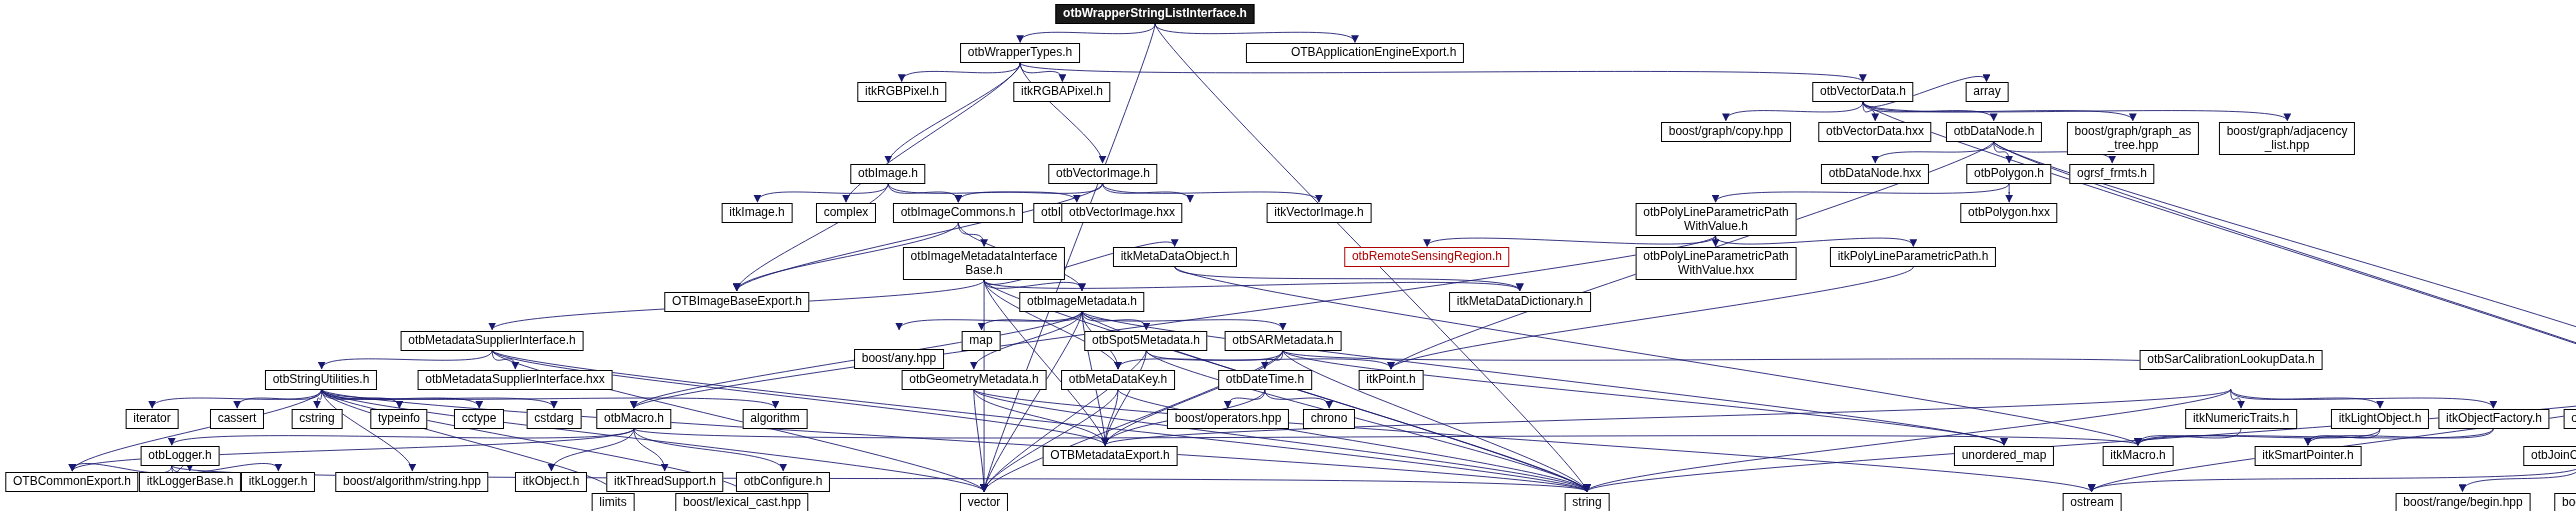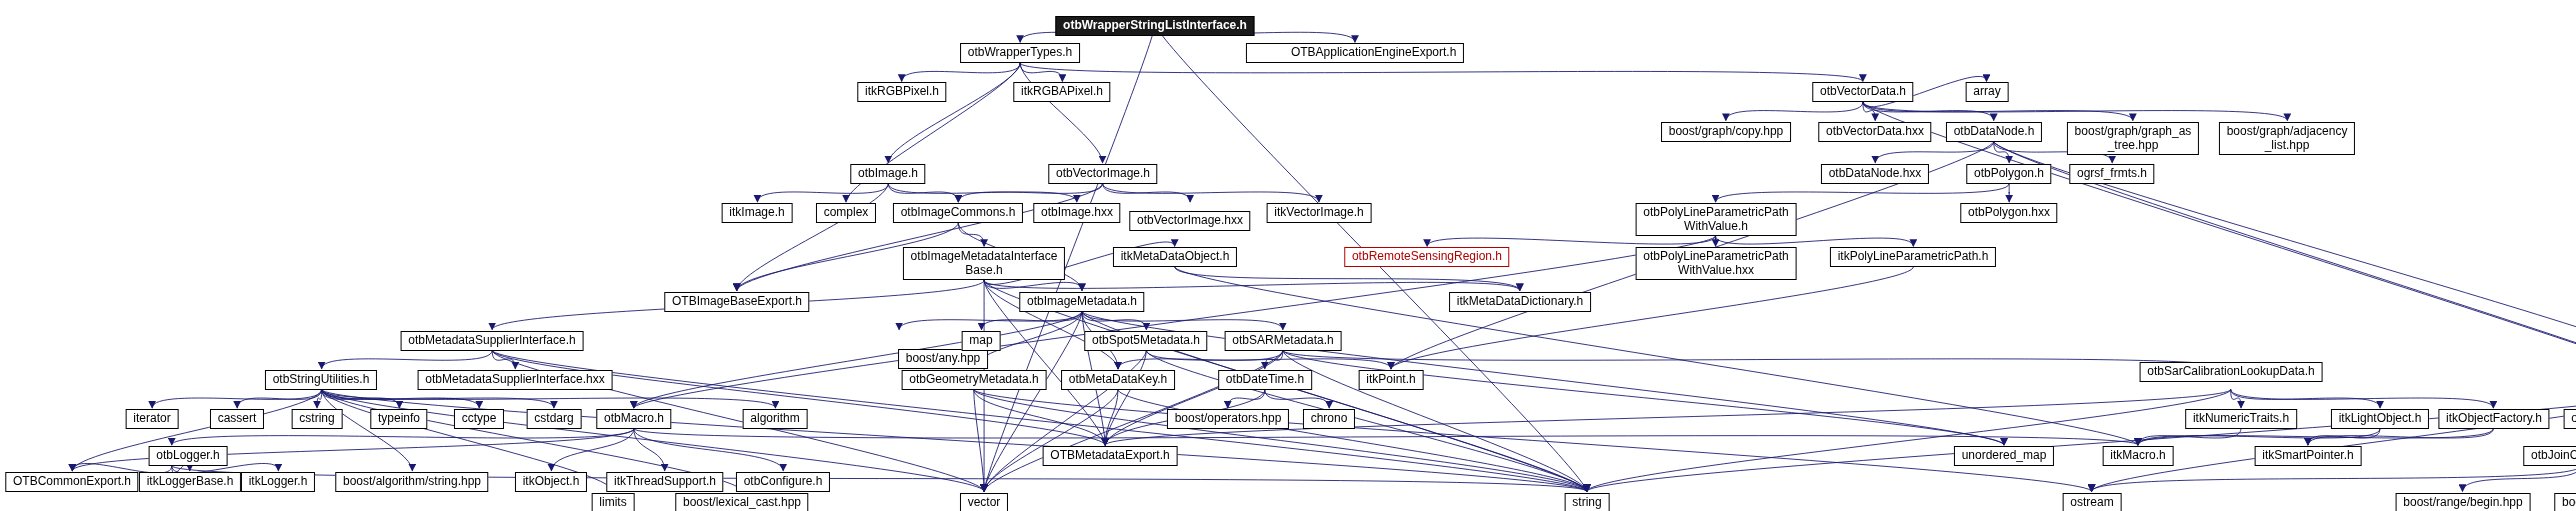--- a/index.html
+++ b/index.html
@@ -180,21 +180,21 @@
       <path d="M 4350 832 C 4350 877, 4150 819, 4150 864" class="edge" marker-end="url(#arrow)"></path>
       <path d="M 4620 832 C 4620 877, 4150 819, 4150 864" class="edge" marker-end="url(#arrow)"></path>
       <path d="M 4620 832 C 4620 877, 4480 819, 4480 864" class="edge" marker-end="url(#arrow)"></path>
       <path d="M 4840 832 C 4840 877, 4150 819, 4150 864" class="edge" marker-end="url(#arrow)"></path>
       <path d="M 4840 832 C 4840 877, 4480 819, 4480 864" class="edge" marker-end="url(#arrow)"></path>
       <path d="M 5010 904 C 5010 949, 4060 909, 4060 954" class="edge" marker-end="url(#arrow)"></path>
       <path d="M 5010 904 C 5010 949, 4780 909, 4780 954" class="edge" marker-end="url(#arrow)"></path>
       <path d="M 5010 904 C 5010 949, 5080 909, 5080 954" class="edge" marker-end="url(#arrow)"></path>
     </svg>
   <div id="node-layer">
-      <div class="node root" style="left: 1155px; top: 4.1px; margin-top: 12px;">otbWrapperStringListInterface.h</div>
+      <div class="node root" style="left: 1155px; top: 4.1px;">otbWrapperStringListInterface.h</div>
       <div class="node" style="left: 1020px; top: 43px;">otbWrapperTypes.h</div>
       <div class="node" style="left: 1355px; top: 43px; padding-left: 44px;">OTBApplicationEngineExport.h</div>
       <div class="node" style="left: 902px; top: 82px;">itkRGBPixel.h</div>
       <div class="node" style="left: 1062px; top: 82px;">itkRGBAPixel.h</div>
       <div class="node" style="left: 1863px; top: 82px;">otbVectorData.h</div>
       <div class="node" style="left: 1987px; top: 82px;">array</div>
       <div class="node" style="left: 1726px; top: 122px;">boost/graph/copy.hpp</div>
       <div class="node" style="left: 1875px; top: 122px;">otbVectorData.hxx</div>
       <div class="node" style="left: 1994px; top: 122px;">otbDataNode.h</div>
       <div class="node" style="left: 2133px; top: 122px;">boost/graph/graph_as
@@ -203,62 +203,62 @@
 _list.hpp</div>
       <div class="node" style="left: 888px; top: 164px;">otbImage.h</div>
       <div class="node" style="left: 1103px; top: 164px; text-align: center;">otbVectorImage.h</div>
       <div class="node" style="left: 1875px; top: 164px;">otbDataNode.hxx</div>
       <div class="node" style="left: 2009px; top: 164px;">otbPolygon.h</div>
       <div class="node" style="left: 2112px; top: 164px;">ogrsf_frmts.h</div>
       <div class="node" style="left: 757px; top: 203px;">itkImage.h</div>
       <div class="node" style="left: 846px; top: 203px;">complex</div>
       <div class="node" style="left: 958px; top: 203px;">otbImageCommons.h</div>
       <div class="node" style="left: 1077px; top: 203px;">otbImage.hxx</div>
-      <div class="node" style="left: 1190px; top: 203px; margin-top: 8px;">otbVectorImage.hxx</div>
+      <div class="node" style="left: 1122px; top: 203px;">otbVectorImage.hxx</div>
       <div class="node" style="left: 1319px; top: 203px;">itkVectorImage.h</div>
       <div class="node" style="left: 1716px; top: 203px;">otbPolyLineParametricPath
 WithValue.h</div>
       <div class="node" style="left: 2009px; top: 203px;">otbPolygon.hxx</div>
       <div class="node" style="left: 984px; top: 247px;">otbImageMetadataInterface
 Base.h</div>
       <div class="node" style="left: 1175px; top: 247px;">itkMetaDataObject.h</div>
       <div class="node red" style="left: 1427px; top: 247px;">otbRemoteSensingRegion.h</div>
       <div class="node" style="left: 1716px; top: 247px;">otbPolyLineParametricPath
 WithValue.hxx</div>
       <div class="node" style="left: 1913px; top: 247px;">itkPolyLineParametricPath.h</div>
       <div class="node" style="left: 737px; top: 292px;">OTBImageBaseExport.h</div>
       <div class="node" style="left: 1082px; top: 292px;">otbImageMetadata.h</div>
       <div class="node" style="left: 1520px; top: 292px;">itkMetaDataDictionary.h</div>
       <div class="node" style="left: 492px; top: 331px;">otbMetadataSupplierInterface.h</div>
-      <div class="node" style="left: 899px; top: 349px; margin-left: 44px;">boost/any.hpp</div>
+      <div class="node" style="left: 899px; top: 349px;">boost/any.hpp</div>
       <div class="node" style="left: 981px; top: 331px;">map</div>
       <div class="node" style="left: 1146px; top: 331px;">otbSpot5Metadata.h</div>
       <div class="node" style="left: 1283px; top: 331px;">otbSARMetadata.h</div>
       <div class="node" style="left: 321px; top: 370px;">otbStringUtilities.h</div>
       <div class="node" style="left: 515px; top: 370px;">otbMetadataSupplierInterface.hxx</div>
       <div class="node" style="left: 974px; top: 370px;">otbGeometryMetadata.h</div>
       <div class="node" style="left: 1118px; top: 370px;">otbMetaDataKey.h</div>
       <div class="node" style="left: 1265px; top: 370px;">otbDateTime.h</div>
       <div class="node" style="left: 1391px; top: 370px;">itkPoint.h</div>
-      <div class="node" style="left: 2231px; top: 362px;">otbSarCalibrationLookupData.h</div>
+      <div class="node" style="left: 2231px; top: 350px;">otbSarCalibrationLookupData.h</div>
       <div class="node" style="left: 152px; top: 409px;">iterator</div>
       <div class="node" style="left: 237px; top: 409px;">cassert</div>
       <div class="node" style="left: 317px; top: 409px;">cstring</div>
       <div class="node" style="left: 399px; top: 409px;">typeinfo</div>
       <div class="node" style="left: 479px; top: 409px;">cctype</div>
       <div class="node" style="left: 554px; top: 409px;">cstdarg</div>
       <div class="node" style="left: 634px; top: 409px;">otbMacro.h</div>
       <div class="node" style="left: 775px; top: 409px;">algorithm</div>
       <div class="node" style="left: 1228px; top: 409px;">boost/operators.hpp</div>
       <div class="node" style="left: 1329px; top: 409px;">chrono</div>
       <div class="node" style="left: 2241px; top: 409px;">itkNumericTraits.h</div>
       <div class="node" style="left: 2380px; top: 409px;">itkLightObject.h</div>
       <div class="node" style="left: 2494px; top: 409px;">itkObjectFactory.h</div>
       <div class="node" style="left: 2607px; top: 409px;">ogr_feature.h</div>
-      <div class="node" style="left: 188px; top: 446px;">otbLogger.h</div>
+      <div class="node" style="left: 180px; top: 446px;">otbLogger.h</div>
       <div class="node" style="left: 1110px; top: 446px;">OTBMetadataExport.h</div>
       <div class="node" style="left: 2004px; top: 446px;">unordered_map</div>
       <div class="node" style="left: 2138px; top: 446px;">itkMacro.h</div>
       <div class="node" style="left: 2308px; top: 446px;">itkSmartPointer.h</div>
       <div class="node" style="left: 2581px; top: 446px;">otbJoinContainer.h</div>
       <div class="node" style="left: 72px; top: 472px;">OTBCommonExport.h</div>
       <div class="node" style="left: 190px; top: 472px;">itkLoggerBase.h</div>
       <div class="node" style="left: 278px; top: 472px;">itkLogger.h</div>
       <div class="node" style="left: 412px; top: 472px;">boost/algorithm/string.hpp</div>
       <div class="node" style="left: 551px; top: 472px;">itkObject.h</div>

